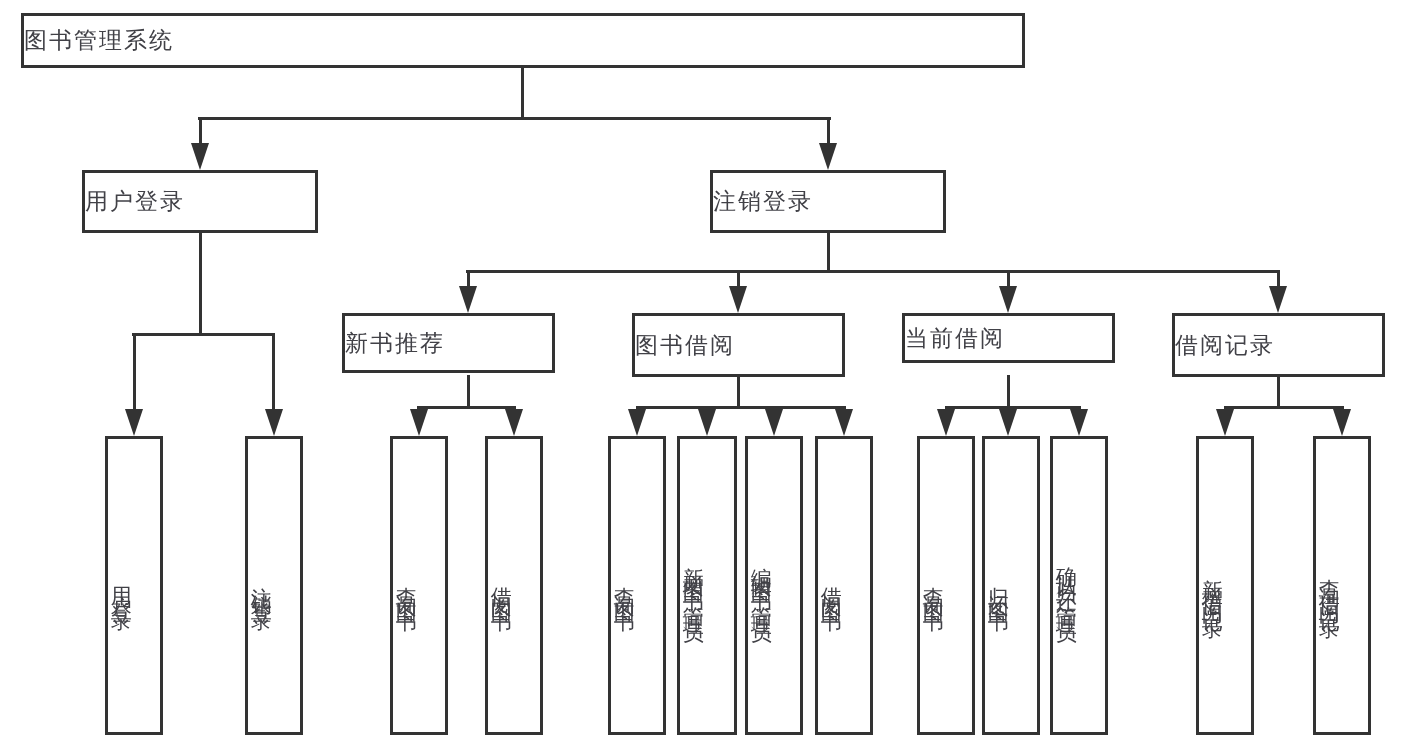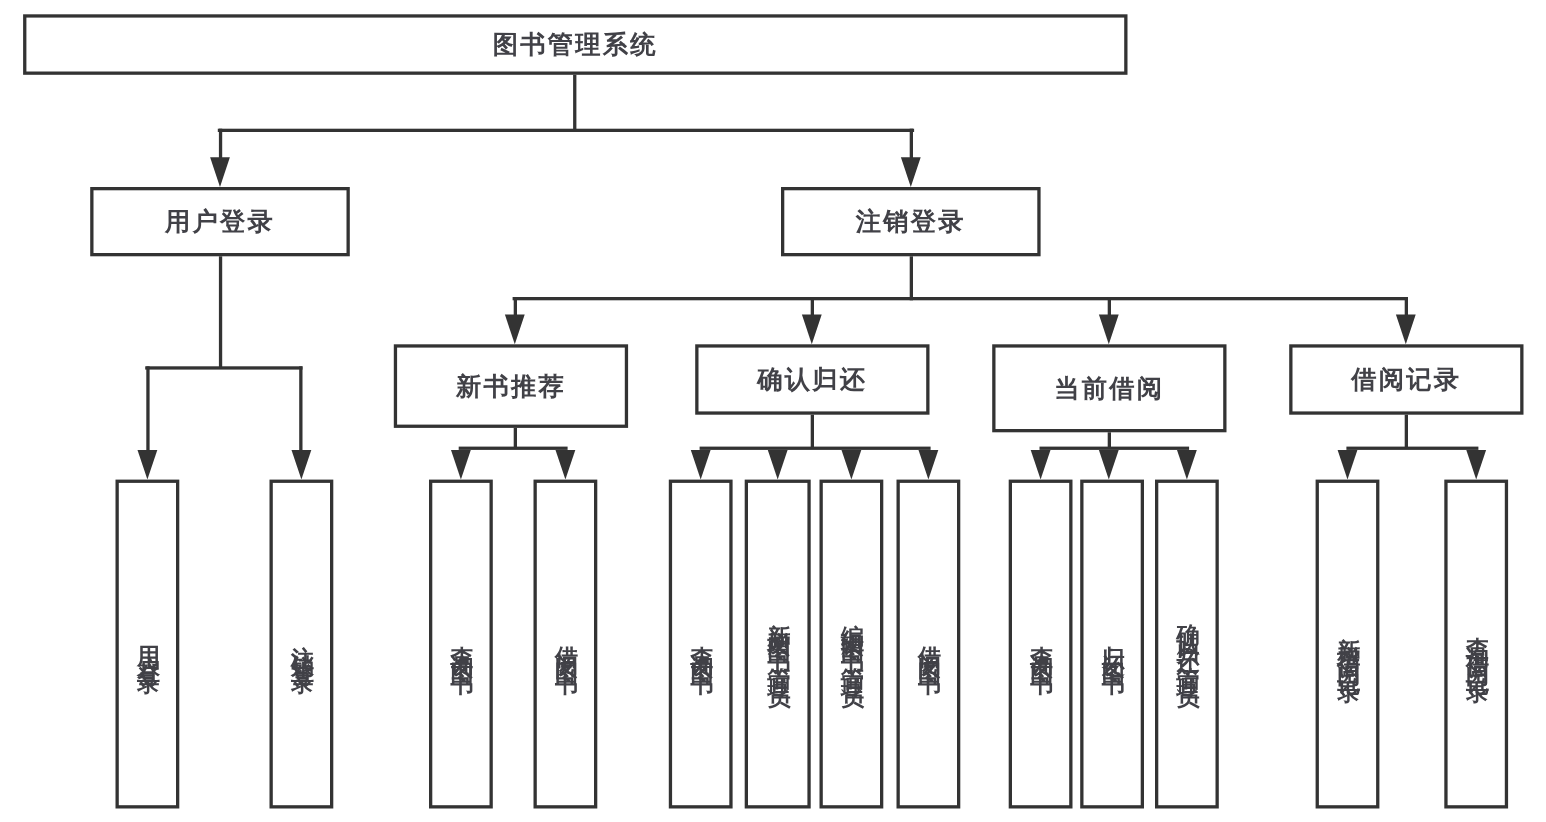--- a/index.html
+++ b/index.html
@@ -13,23 +13,22 @@
     overflow:hidden;
   }
   
   .node{
     position:absolute;
     box-sizing:border-box;
     border:3px solid #333333;
     background:#ffffff;
     display:flex;
     align-items:center;
-    justify-content:center;
+    justify-content:flex-start;
     color:#414147;
-    font-weight:bold;
   }
   .node-h{
     font-size:23px;
     letter-spacing:2px;
     white-space:nowrap;
   }
   .node-v .vtext{
     writing-mode:vertical-rl;
     text-orientation:mixed;
     font-size:21px;
@@ -116,27 +115,27 @@
     <span>图书管理系统</span>
   </div>
 
   <div class="node node-h" style="left:82px;top:170px;width:236px;height:63px">
     <span>用户登录</span>
   </div>
   <div class="node node-h" style="left:710px;top:170px;width:236px;height:63px">
     <span>注销登录</span>
   </div>
 
-  <div class="node node-h" style="left:358px;top:313px;width:213px;height:76px">
+  <div class="node node-h" style="left:342px;top:313px;width:213px;height:60px">
     <span>新书推荐</span>
   </div>
   <div class="node node-h" style="left:632px;top:313px;width:213px;height:64px">
-    <span>确认归还</span>
+    <span>图书借阅</span>
   </div>
-  <div class="node node-h" style="left:902px;top:313px;width:213px;height:80px">
+  <div class="node node-h" style="left:902px;top:313px;width:213px;height:50px">
     <span>当前借阅</span>
   </div>
   <div class="node node-h" style="left:1172px;top:313px;width:213px;height:64px">
     <span>借阅记录</span>
   </div>
 
   <div class="node node-v" style="left:105px;top:436px;width:58px;height:299px">
     <span class="vtext">用户登录</span>
   </div>
   <div class="node node-v" style="left:245px;top:436px;width:58px;height:299px">

